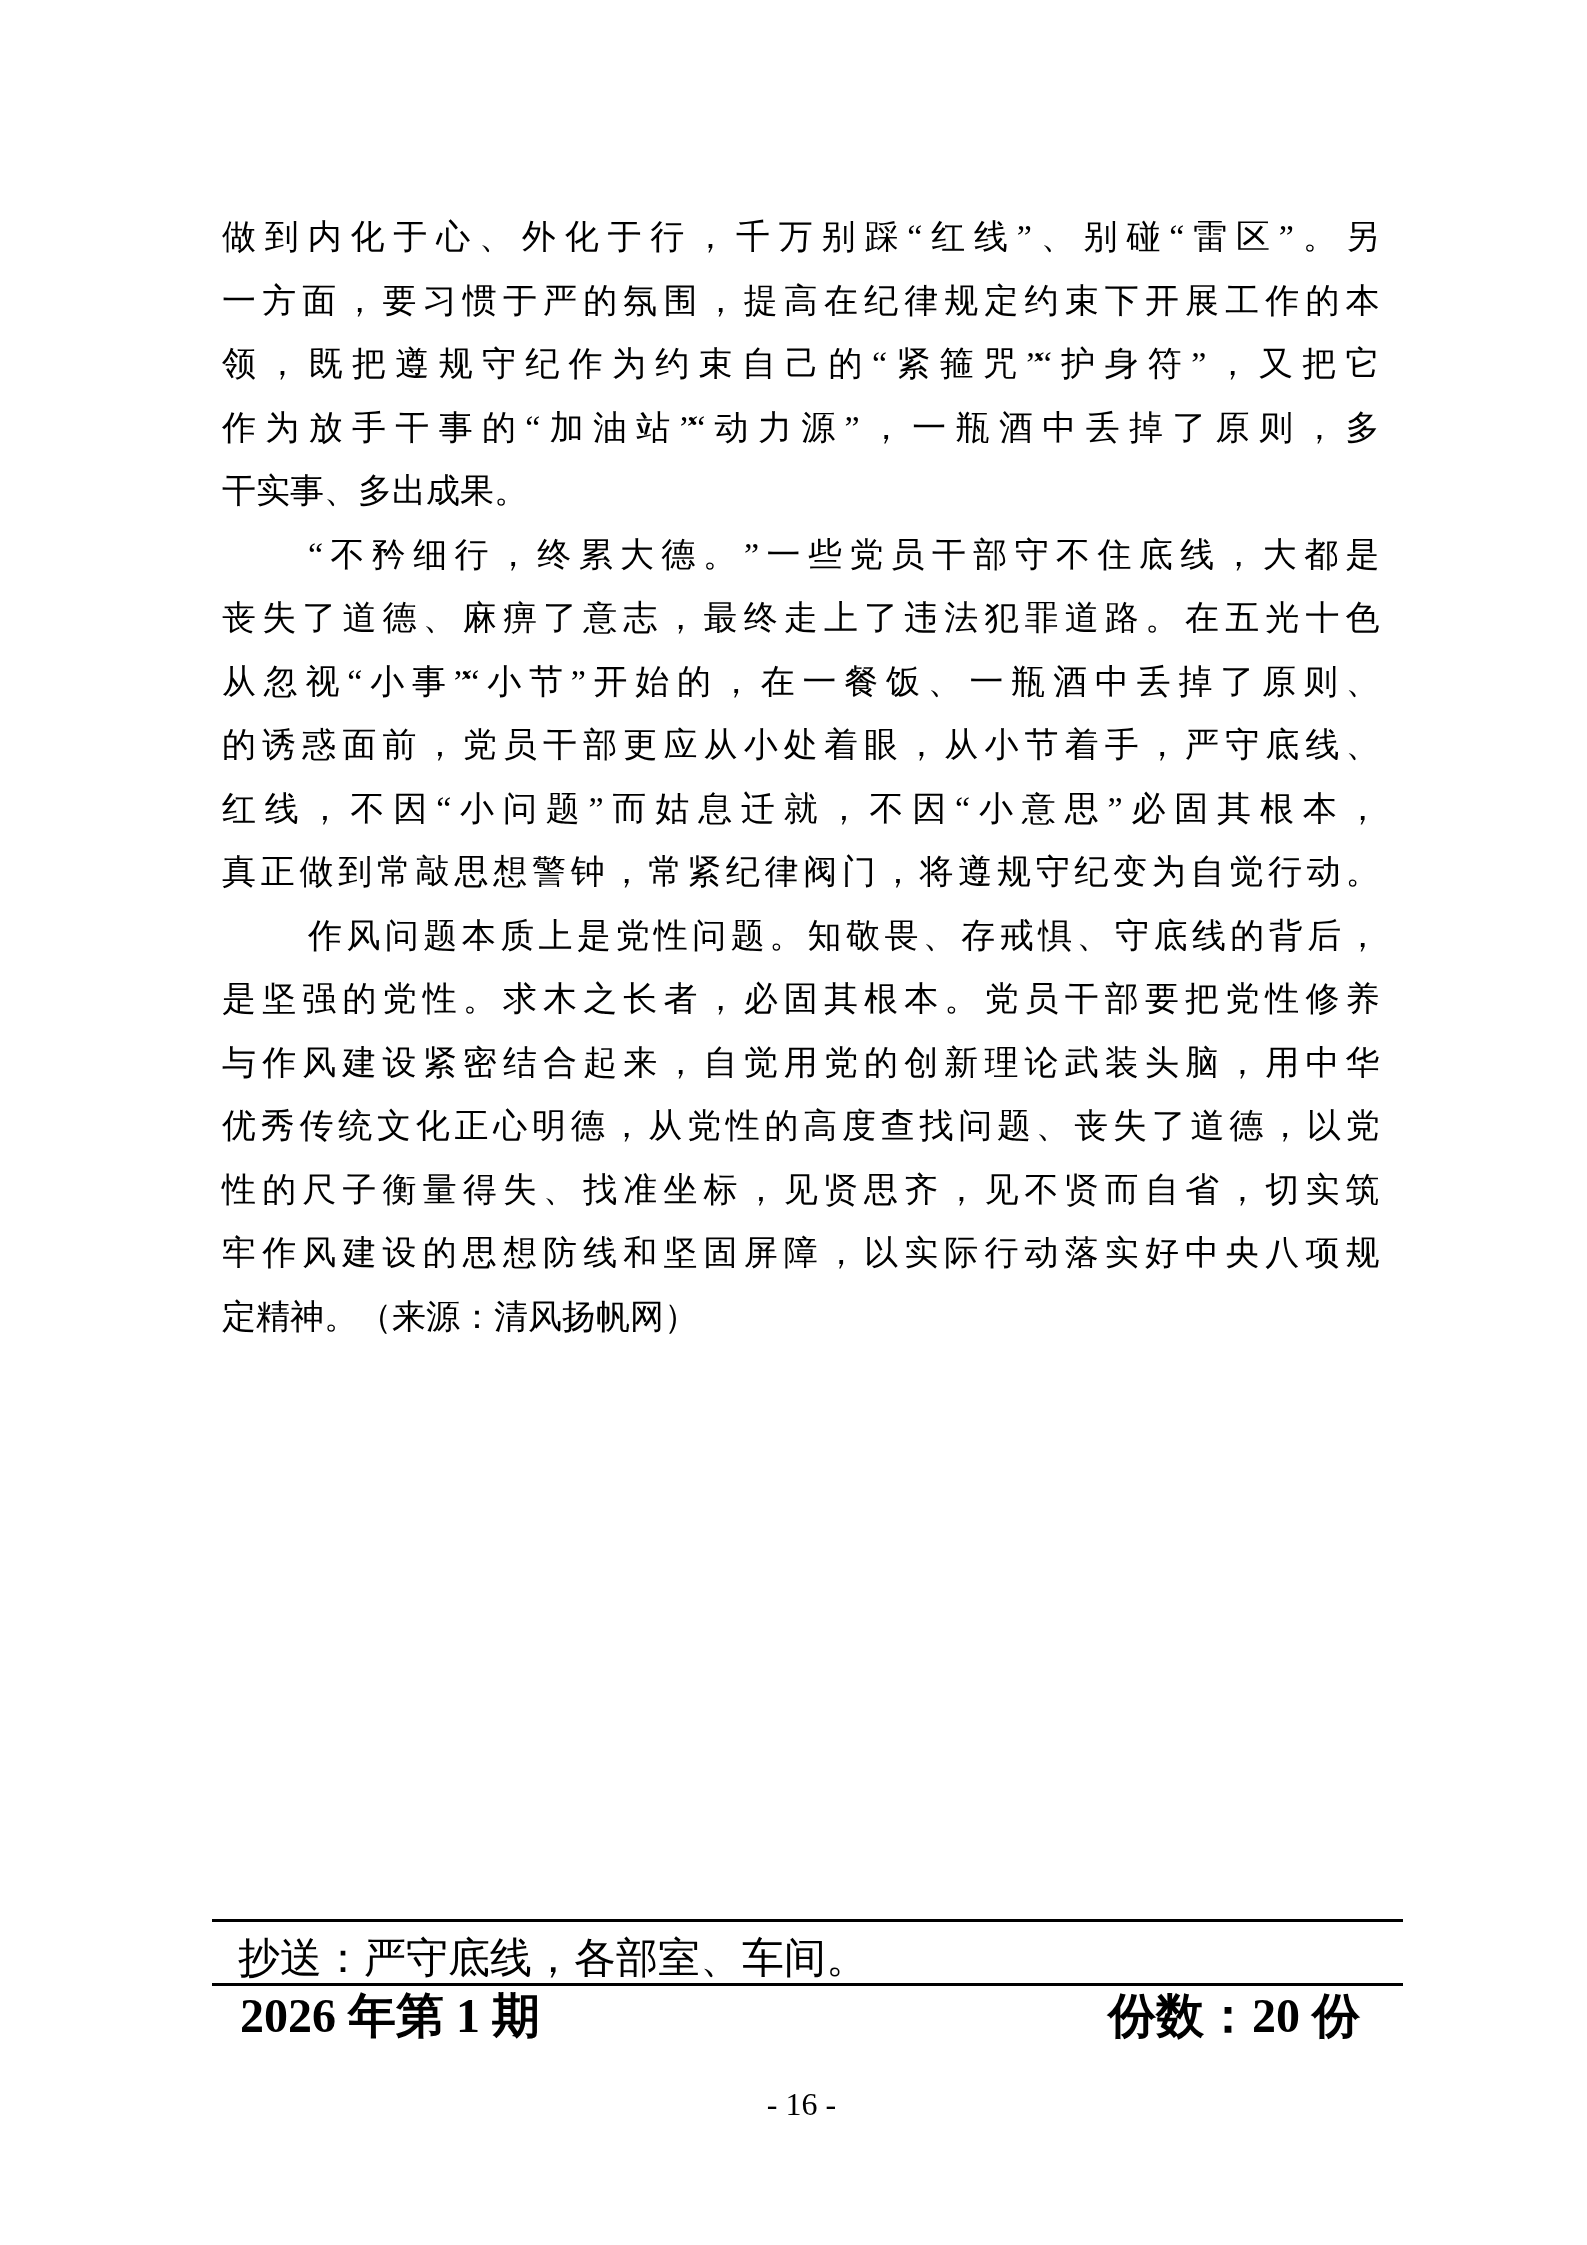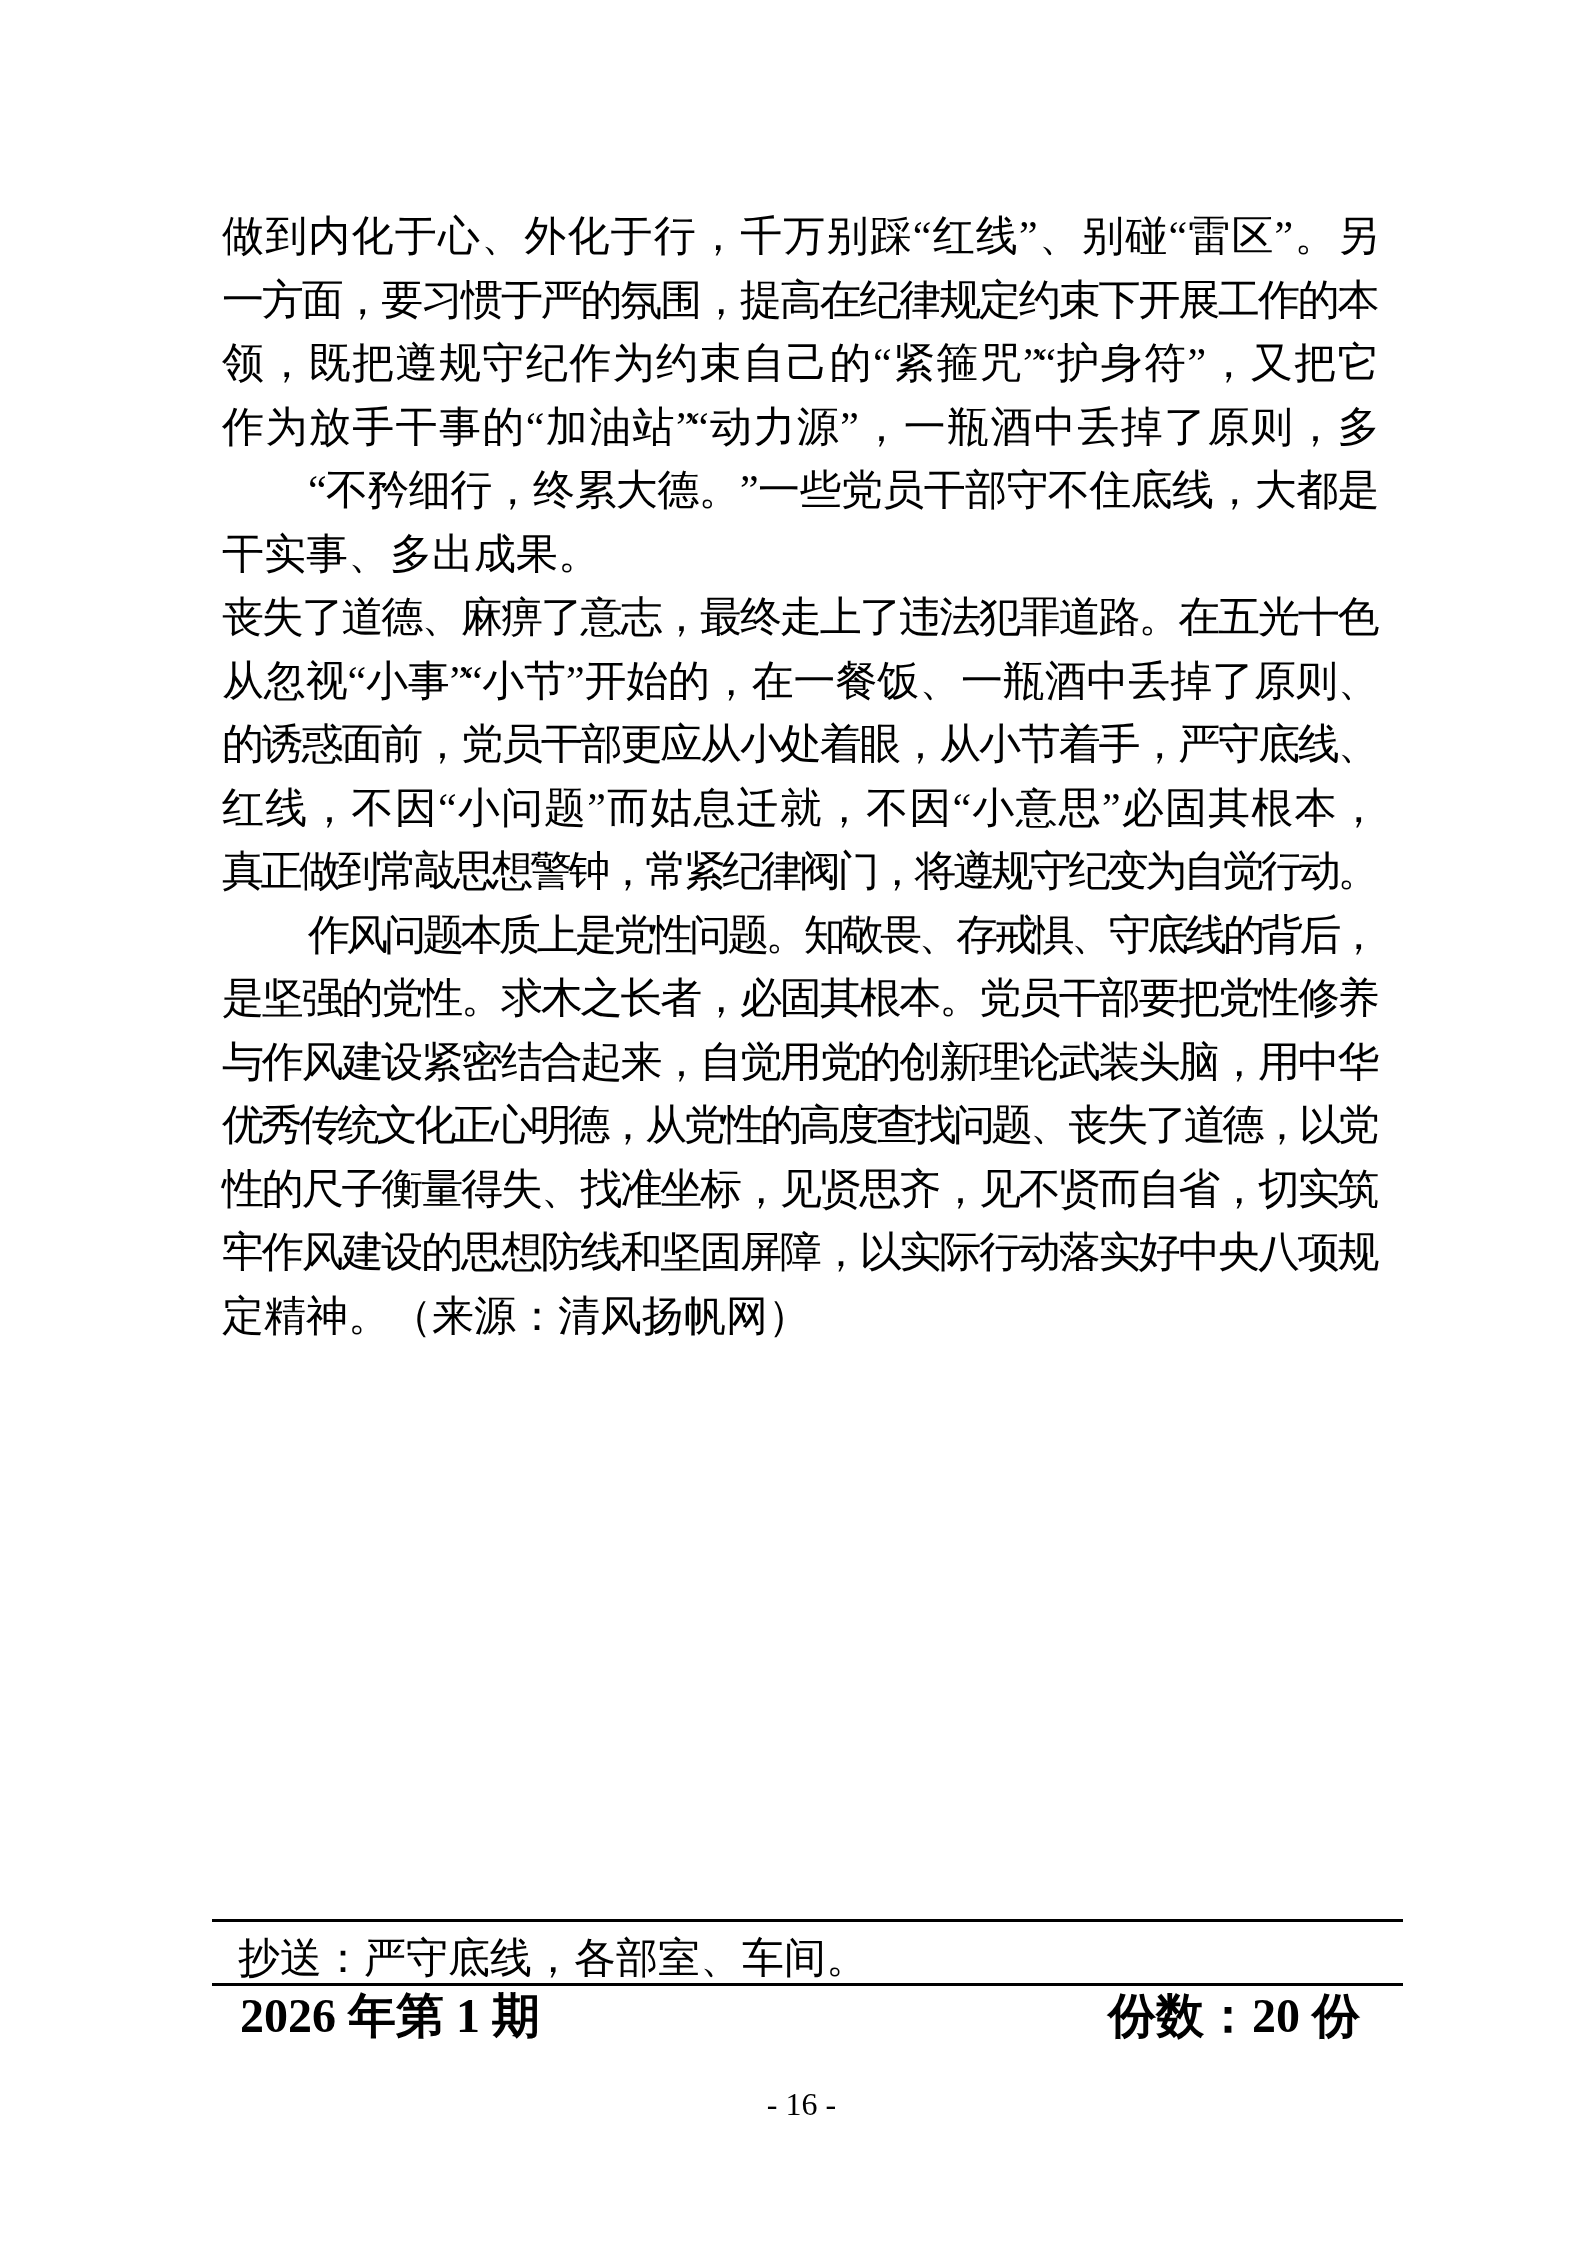--- a/index.html
+++ b/index.html
@@ -11,21 +11,21 @@
     background: #ffffff;
     color: #000000;
     font-family: "Liberation Serif", "DejaVu Serif", serif;
     overflow: hidden;
   }
   .body-text {
     position: absolute;
     left: 222px;
     top: 205px;
     width: 1153px;
-    font-size: 42px;
+    font-size: 34px;
     line-height: 63.5px;
     letter-spacing: -4.6px;
   }
   .bline {
     text-align: justify;
     text-align-last: justify;
     white-space: nowrap;
     white-space: normal;
   }
   .bline.start { padding-left: 86px; }
@@ -76,23 +76,23 @@
 <body>
 
 <div class="page">
 
   <div class="body-text">
 
     <div class="bline">做到内化于心、外化于行，千万别踩“红线”、别碰“雷区”。另</div>
     <div class="bline">一方面，要习惯于严的氛围，提高在纪律规定约束下开展工作的本</div>
     <div class="bline">领，既把遵规守纪作为约束自己的“紧箍咒”“护身符”，又把它</div>
     <div class="bline">作为放手干事的“加油站”“动力源”，一瓶酒中丢掉了原则，多</div>
+    <div class="bline end">干实事、多出成果。</div>
+
     <div class="bline start">“不矜细行，终累大德。”一些党员干部守不住底线，大都是</div>
-
-    <div class="bline end">干实事、多出成果。</div>
     <div class="bline">丧失了道德、麻痹了意志，最终走上了违法犯罪道路。在五光十色</div>
     <div class="bline">从忽视“小事”“小节”开始的，在一餐饭、一瓶酒中丢掉了原则、</div>
     <div class="bline">的诱惑面前，党员干部更应从小处着眼，从小节着手，严守底线、</div>
     <div class="bline">红线，不因“小问题”而姑息迁就，不因“小意思”必固其根本，</div>
     <div class="bline">真正做到常敲思想警钟，常紧纪律阀门，将遵规守纪变为自觉行动。</div>
 
     <div class="bline start">作风问题本质上是党性问题。知敬畏、存戒惧、守底线的背后，</div>
     <div class="bline">是坚强的党性。求木之长者，必固其根本。党员干部要把党性修养</div>
     <div class="bline">与作风建设紧密结合起来，自觉用党的创新理论武装头脑，用中华</div>
     <div class="bline">优秀传统文化正心明德，从党性的高度查找问题、丧失了道德，以党</div>

